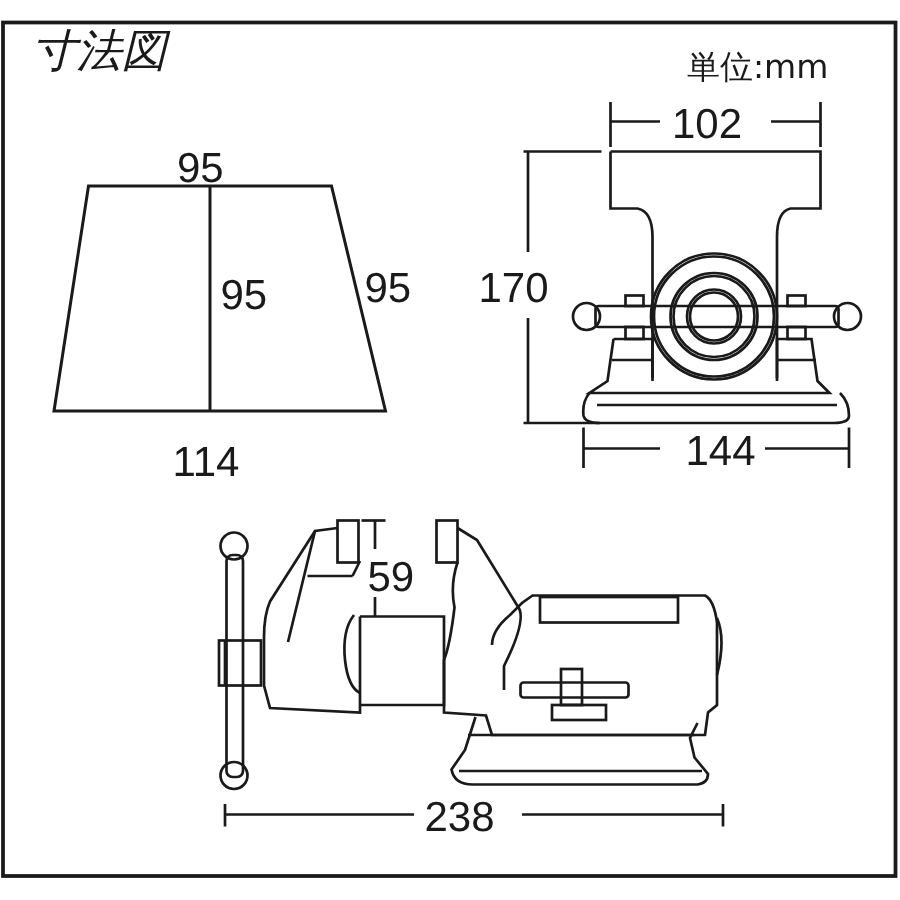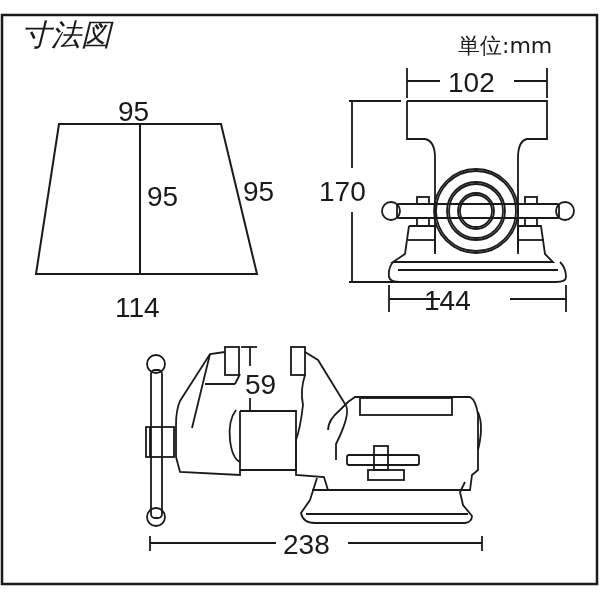--- a/index.html
+++ b/index.html
@@ -107,17 +107,17 @@
 <div class="lbl title">寸法図</div>
 <div class="lbl unit">単位:mm</div>
 
 <div class="lbl dim" style="left:118px;top:98px;">95</div>
 <div class="lbl dim" style="left:147px;top:183px;">95</div>
 <div class="lbl dim" style="left:243px;top:178px;">95</div>
 <div class="lbl dim" style="left:115px;top:282px;margin-top:12px;">114</div>
 
 <div class="lbl dim" style="left:448px;top:69px;">102</div>
 <div class="lbl dim" style="left:319px;top:178px;">170</div>
-<div class="lbl dim" style="left:424px;top:287px;text-align:right;">144</div>
+<div class="lbl dim" style="left:457px;top:287px;text-align:right;">144</div>
 
 <div class="lbl dim" style="left:245px;top:371px;">59</div>
 <div class="lbl dim" style="left:283px;top:531px;">238</div>
 </div>
 
 </body></html>

